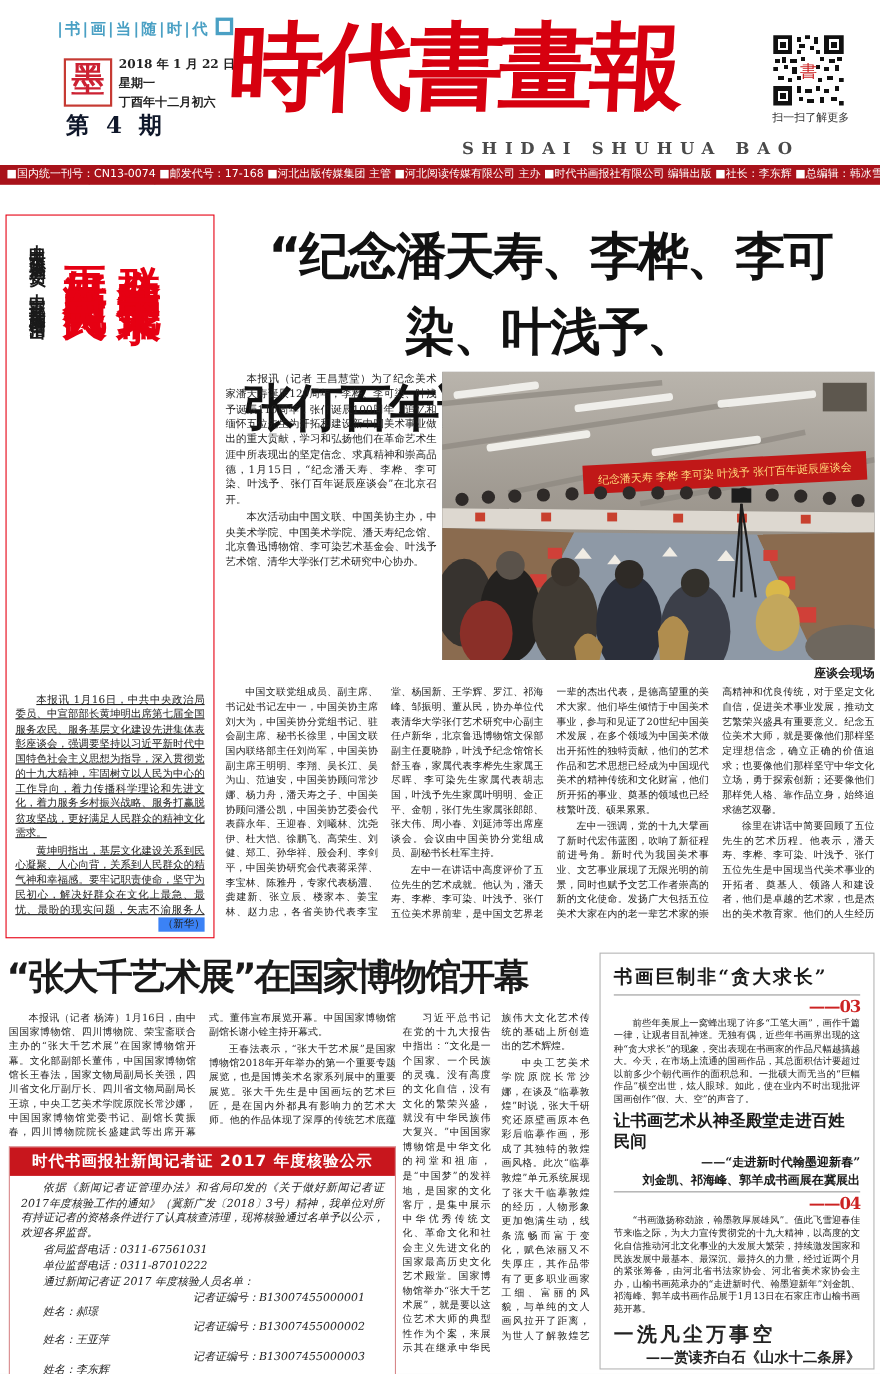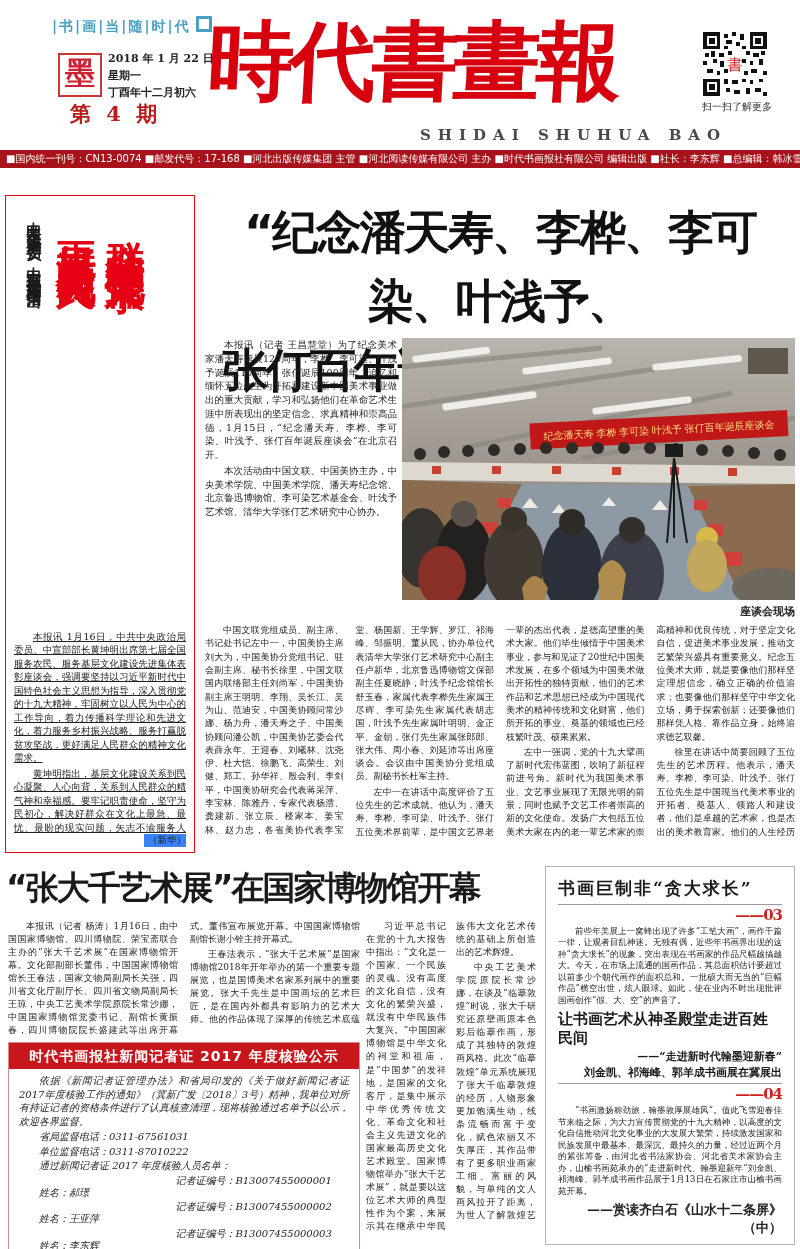--- a/index.html
+++ b/index.html
@@ -6,21 +6,21 @@
   .page{position:relative;width:800px;height:1249px;background:#fff;margin:0 auto;overflow:hidden;
         font-family:"DejaVu Serif", serif;color:#222;}
   
   .slogan{position:absolute;left:52px;top:16px;color:#4aa0c4;font-weight:bold;font-size:14px;
           letter-spacing:2px;font-family:"DejaVu Sans",sans-serif;}
   .slogan-square{display:inline-block;width:10px;height:10px;border:3px solid #4aa0c4;margin-left:5px;vertical-align:-1px;}
   .seal{position:absolute;left:58px;top:53px;width:40px;height:40px;border:2px solid #c63a33;
         color:#8a8a8a;font-size:30px;line-height:40px;text-align:center;font-weight:bold;overflow:hidden;}
   .seal i{font-style:normal;color:#c23;position:relative;top:-2px;}
   .dates{position:absolute;left:108px;top:50px;font-size:11px;font-weight:bold;line-height:1.55;color:#222;}
-  .issue{position:absolute;left:70px;top:100px;font-size:21px;font-weight:bold;letter-spacing:4px;color:#b91c1c;}
+  .issue{position:absolute;left:60px;top:100px;font-size:21px;font-weight:bold;letter-spacing:4px;color:#0f172a;}
   .issue-total{position:absolute;left:72px;top:128px;font-size:11px;font-weight:bold;color:#1a1a1a;margin-top:26px;}
   .paper-title{position:absolute;left:208px;top:14px;width:470px;font-size:86px;font-weight:bold;
                color:#d6000f;letter-spacing:-4px;transform:skewX(-3deg);white-space:nowrap;line-height:1.1;}
   .paper-pinyin{position:absolute;left:420px;top:126px;font-size:15px;font-weight:bold;color:#4a4a4a;letter-spacing:7px;}
   .qr{position:absolute;left:703px;top:32px;}
   .qr-caption{position:absolute;left:692px;top:100px;width:90px;text-align:center;font-size:10px;color:#333;}
   .infobar{position:absolute;left:0;top:150px;width:800px;height:18px;background:#a8121a;color:#fff;
            font-size:10px;line-height:18px;padding-left:6px;box-sizing:border-box;white-space:nowrap;overflow:hidden;
            font-family:"DejaVu Sans",sans-serif;}
   
@@ -343,17 +343,18 @@
     <div class="d-page">——03</div>
     <div class="d-body">前些年美展上一窝蜂出现了许多“工笔大画”，画作千篇一律，让观者目乱神迷。无独有偶，近些年书画界出现的这种“贪大求长”的现象，突出表现在书画家的作品尺幅越搞越大。今天，在市场上流通的国画作品，其总面积估计要超过以前多少个朝代画作的面积总和。一批硕大而无当的“巨幅作品”横空出世，炫人眼球。如此，使在业内不时出现批评国画创作“假、大、空”的声音了。</div>
 
     <div class="d-title2">让书画艺术从神圣殿堂走进百姓民间</div>
     <div class="d-sub">——“走进新时代翰墨迎新春”</div>
     <div class="d-sub">刘金凯、祁海峰、郭羊成书画展在冀展出</div>
     <hr class="d-rule">
     <div class="d-page">——04</div>
     <div class="d-body">“书画激扬称劲旅，翰墨敦厚展雄风”。值此飞雪迎春佳节来临之际，为大力宣传贯彻党的十九大精神，以高度的文化自信推动河北文化事业的大发展大繁荣，持续激发国家和民族发展中最基本、最深沉、最持久的力量，经过近两个月的紧张筹备，由河北省书法家协会、河北省美术家协会主办，山榆书画苑承办的“走进新时代、翰墨迎新年”刘金凯、祁海峰、郭羊成书画作品展于1月13日在石家庄市山榆书画苑开幕。</div>
 
+    <div class="d-title3">一洗凡尘万事空</div>
     <div class="d-sub3">——赏读齐白石《山水十二条屏》（中）</div>
 
   </div>
 
 </div>
 
 </body></html>

